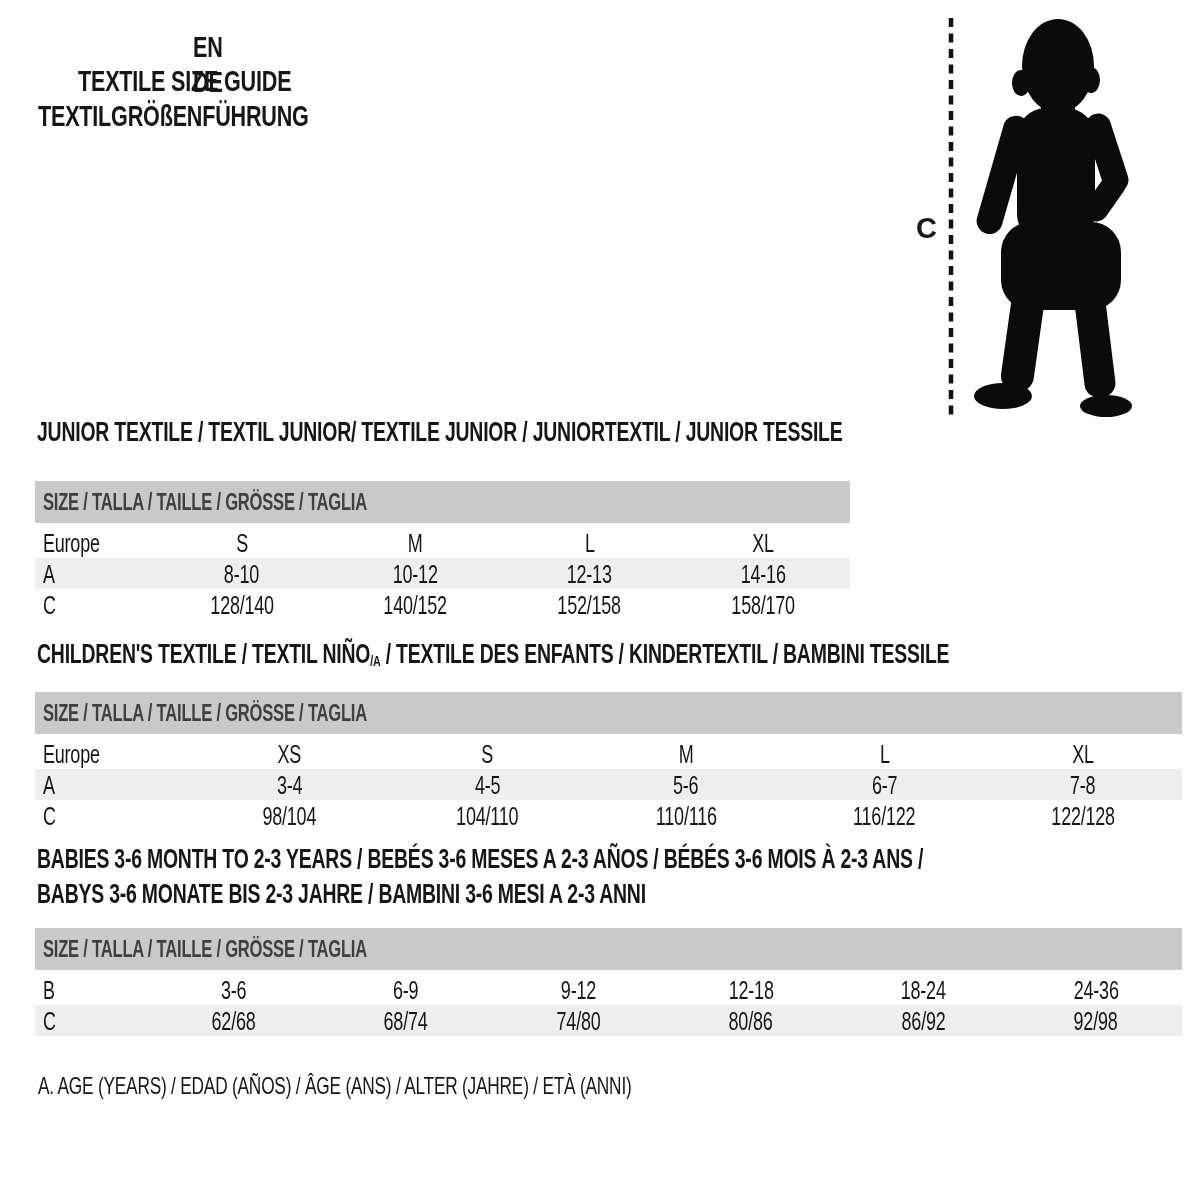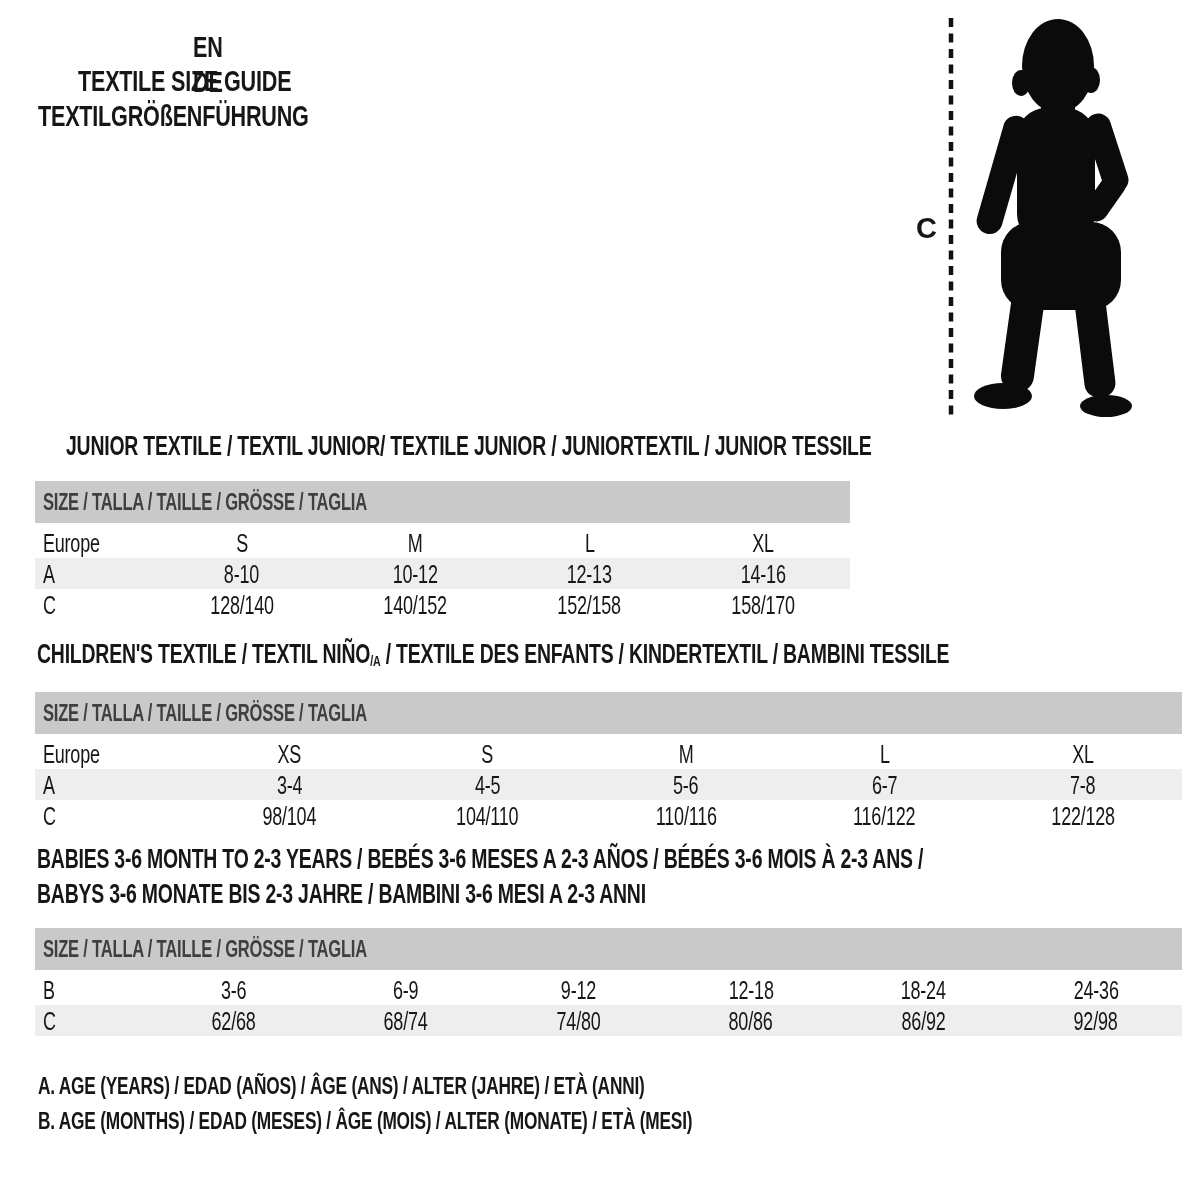--- a/index.html
+++ b/index.html
@@ -39,21 +39,21 @@
   .trow { display:flex; align-items:flex-end; height:31px; font-size:25px; font-weight:normal; }
   .trow.stripe { background:#eeeeee; }
   .cell-label { padding-left:8px; box-sizing:border-box; }
   .jr .cell-label { width:120px; }
   .ch .cell-label { width:155px; }
   .bb .cell-label { width:112px; }
   .cell-val { flex:1; text-align:center; }
 
   
   .legend { left:38px; top:1068px; }
-  .legend-line { height:35px; display:flex; align-items:center; font-size:24px; font-weight:bold; }
+  .legend-line { height:35px; display:flex; align-items:center; font-size:24px; font-weight:normal; }
 </style>
 </head>
 <body>
 
 <div class="abs lang-block">
   <div class="lang-row">
     <span class="lang-code"><span class="cond">EN</span></span>
     <span class="cond">TEXTILE SIZE GUIDE</span>
   </div>
   <div class="lang-row">
@@ -87,21 +87,21 @@
     <rect x="36" y="206" width="120" height="88" rx="30"></rect>
 
     <rect x="48" y="268" width="33" height="108" rx="15" transform="rotate(8 64 274)"></rect>
     <rect x="108" y="268" width="31" height="114" rx="14" transform="rotate(-7 123 274)"></rect>
 
     <ellipse cx="38" cy="380" rx="29" ry="13"></ellipse>
     <ellipse cx="141" cy="390" rx="26" ry="11"></ellipse>
   </g>
 </svg>
 
-<div class="abs sec-head" style="left:37px; top:432px;margin-left:29px;">
+<div class="abs sec-head" style="left:37px; top:418px;">
   <span class="cond">JUNIOR TEXTILE / TEXTIL JUNIOR/ TEXTILE JUNIOR / JUNIORTEXTIL / JUNIOR TESSILE</span>
 </div>
 
 <div class="abs size-table jr" style="top:481px; width:815px;">
   <div class="size-bar">
     <span class="cond">SIZE / TALLA / TAILLE / GRÖSSE / TAGLIA</span>
   </div>
   <div class="trow">
     <div class="cell-label"><span class="cond">Europe</span></div>
     <div class="cell-val"><span class="condc">S</span></div>
@@ -185,16 +185,13 @@
     <div class="cell-val"><span class="condc">80/86</span></div>
     <div class="cell-val"><span class="condc">86/92</span></div>
     <div class="cell-val"><span class="condc">92/98</span></div>
   </div>
 </div>
 
 <div class="abs legend">
   <div class="legend-line">
       <span class="cond">A. AGE (YEARS) / EDAD (AÑOS) / ÂGE (ANS) / ALTER (JAHRE) / ETÀ (ANNI)</span>
     </div>
-  <div class="legend-line">
-      <span class="cond">B. AGE (MONTHS) / EDAD (MESES) / ÂGE (MOIS) / ALTER (MONATE) / ETÀ (MESI)</span>
-    </div>
 </div>
 
 </body></html>

